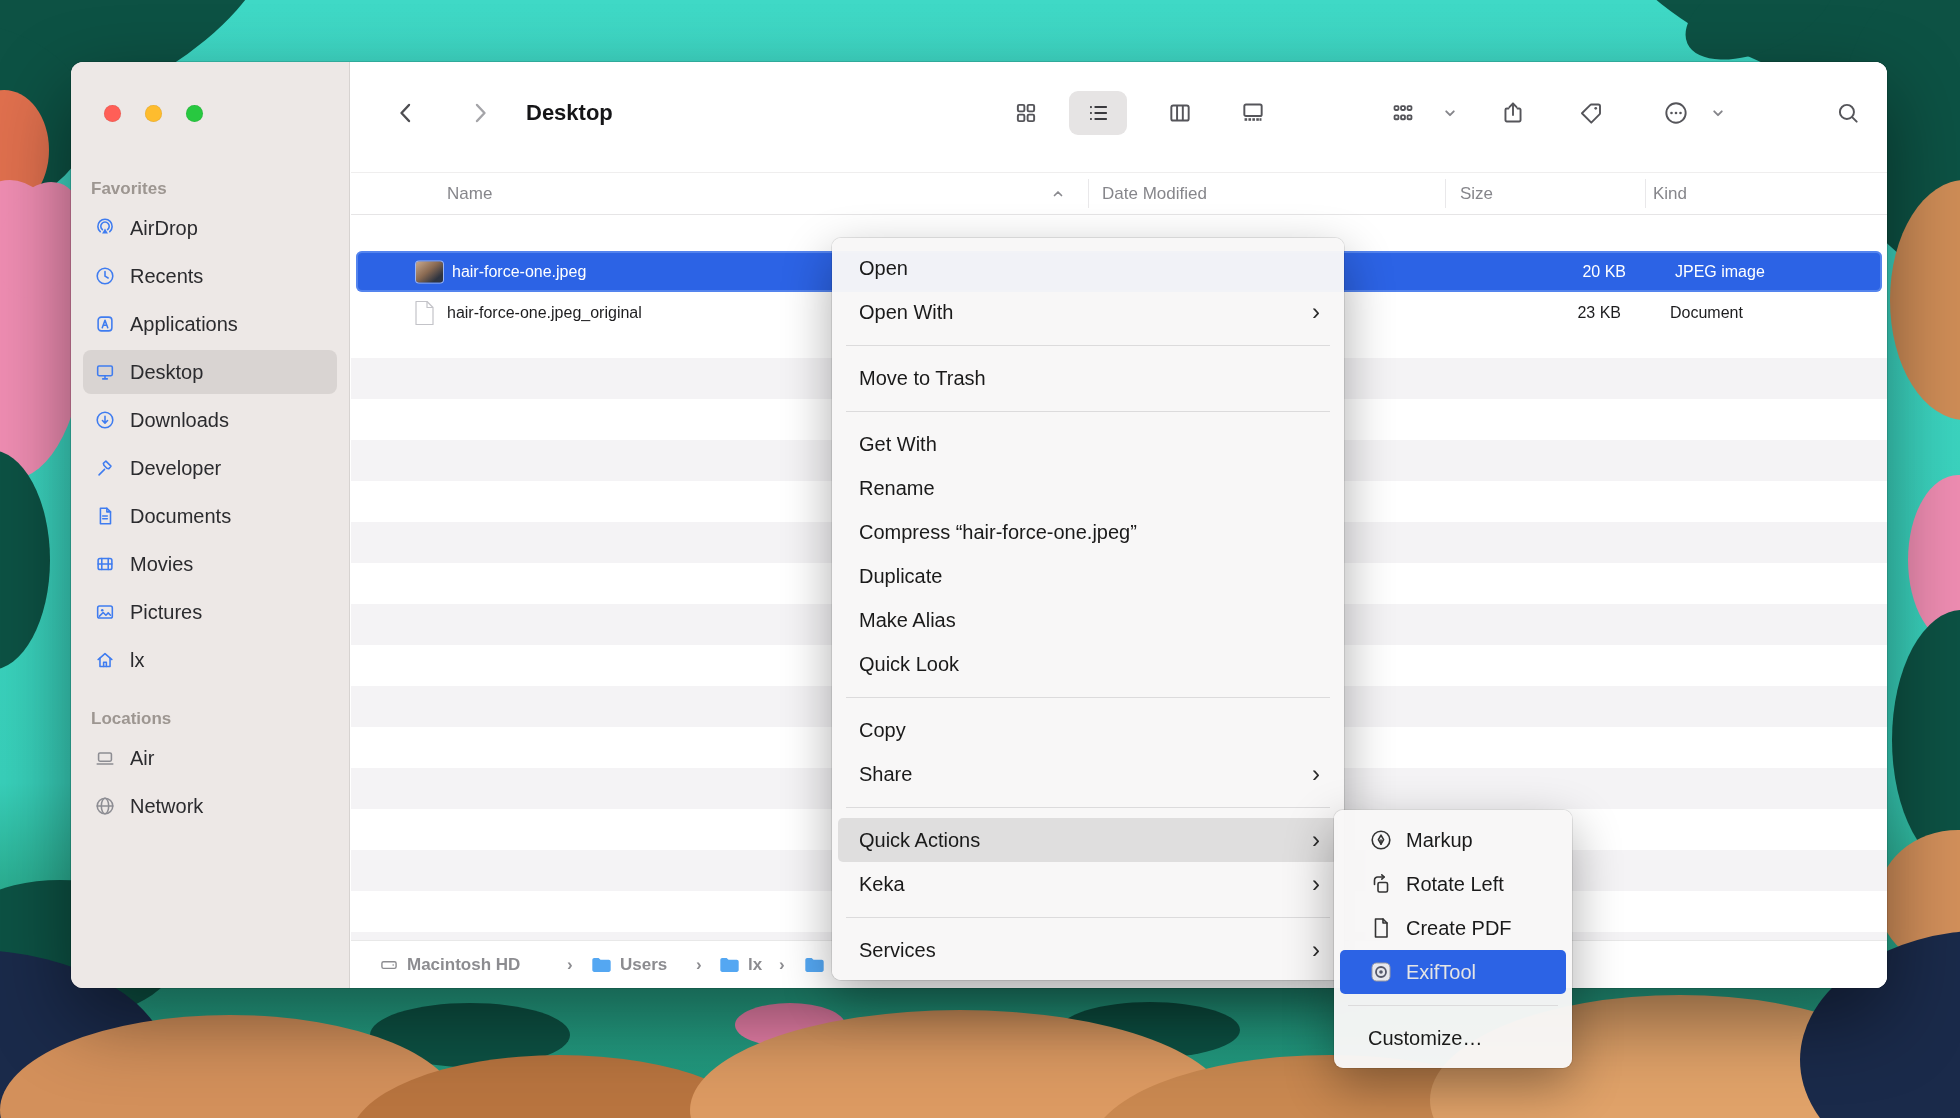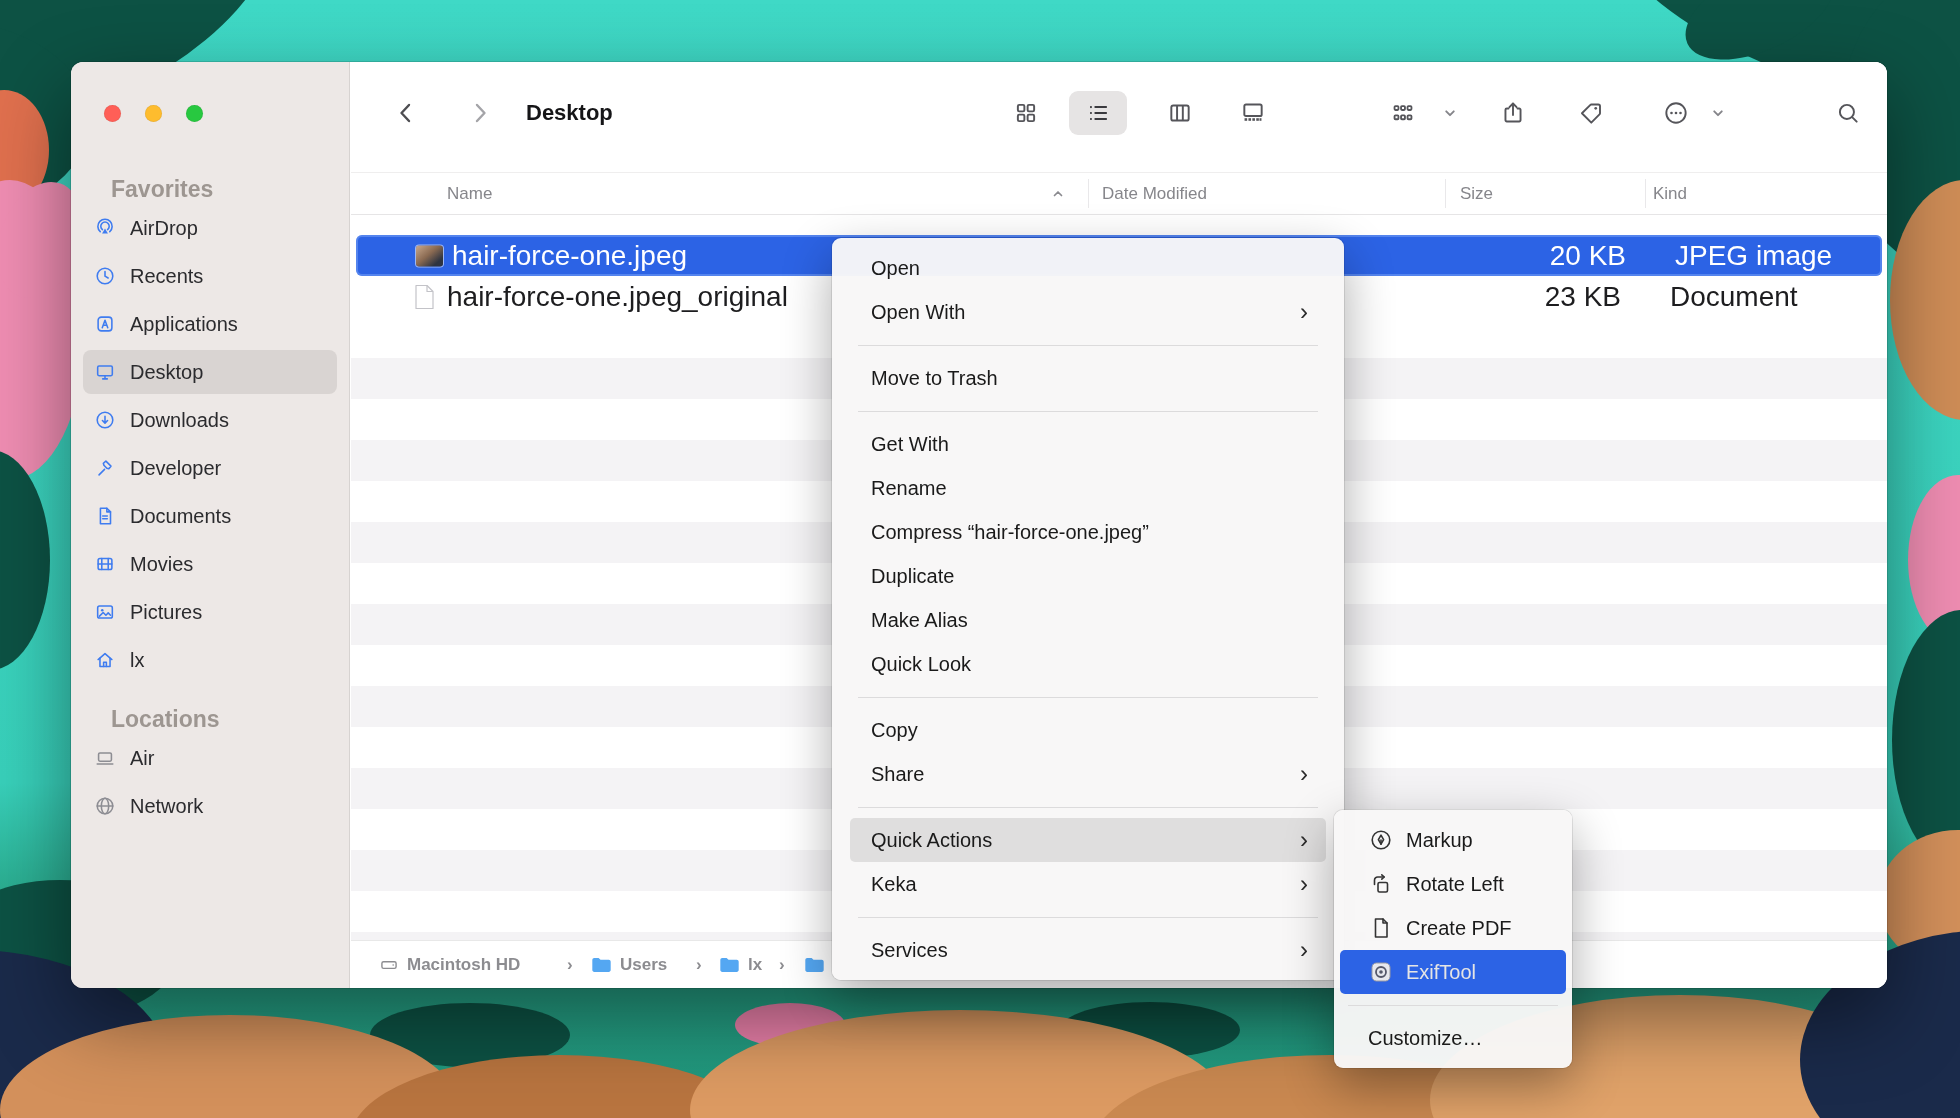--- a/index.html
+++ b/index.html
@@ -8,54 +8,54 @@
   .wall{position:absolute;inset:0;z-index:0;}
   
   .window{position:absolute;left:71px;top:62px;width:1816px;height:926px;border-radius:12px;
     background:#fff;box-shadow:0 0 0 1px rgba(0,0,0,.12), 0 30px 80px rgba(0,0,0,.45);
     overflow:hidden;z-index:1;}
   .sidebar{position:absolute;left:0;top:0;bottom:0;width:279px;background:rgba(236,231,229,.97);
     border-right:1px solid rgba(0,0,0,.09);}
   .traffic{position:absolute;top:43px;left:33px;display:flex;gap:24px;}
   .dot{width:17px;height:17px;border-radius:50%;box-shadow:inset 0 0 1px rgba(0,0,0,.25);}
   .side-scroll{position:absolute;top:110px;left:0;right:0;}
-  .side-header{height:34px;line-height:34px;padding-left:40px;color:#9d9691;font-size:23px;font-weight:700;}
+  .side-header{height:34px;line-height:34px;padding-left:20px;color:#9d9691;font-size:17px;font-weight:700;}
   .side-item{height:44px;margin:0 12px 4px 12px;padding:0 10px;border-radius:8px;
     display:flex;align-items:center;gap:13px;font-size:20px;color:#2b2b2e;}
   .side-item.selected{background:#d9d4d2;}
   .side-item .icon{width:24px;display:flex;justify-content:center;color:#3f7cf0;flex:none;}
   .loc-gap{margin-top:20px;}
   
   .main{position:absolute;left:280px;top:0;right:0;bottom:0;background:#fff;}
   .toolbar{position:absolute;top:0;left:0;right:0;height:110px;background:#fff;}
   .tbi{position:absolute;top:51px;transform:translate(-50%,-50%);color:#55555a;display:flex;align-items:center;justify-content:center;}
   .tb-title{position:absolute;left:175px;top:51px;transform:translateY(-50%);font-size:22px;font-weight:700;color:#151517;}
   .seg-sel{position:absolute;left:718px;top:29px;width:58px;height:44px;border-radius:9px;background:#e6e4e4;}
   .col-headers{position:absolute;top:110px;left:0;right:0;height:43px;border-top:1px solid #efeeee;
     border-bottom:1px solid #e6e5e6;font-size:17px;color:#86868b;background:#fff;}
   .ch{position:absolute;top:50%;transform:translateY(-50%);}
   .cdiv{position:absolute;top:6px;bottom:6px;width:1px;background:#e9e8ea;}
   .list{position:absolute;top:153px;left:0;right:0;bottom:48px;background:#fff;}
   .list::before{content:"";position:absolute;left:0;right:0;top:102px;bottom:0;
     background:repeating-linear-gradient(to bottom,#ffffff 0 41px,#f4f3f5 41px 82px);}
-  .row{position:absolute;left:0;right:0;height:41px;font-size:28px;color:#1d1d1f;}
+  .row{position:absolute;left:0;right:0;height:41px;font-size:16px;color:#1d1d1f;margin-top:16px;}
   .row.selected{left:5px;right:5px;background:#2c63e5;border-radius:6px;color:#fff;
     box-shadow:inset 0 0 0 2px rgba(160,195,255,.35);}
   .row>span{position:absolute;top:50%;transform:translateY(-50%);white-space:nowrap;}
   .f-ic{left:60px;} .f-name{left:96px;font-weight:500;}
   .f-size{left:1094px;width:176px;text-align:right;}
   .f-kind{left:1319px;}
   .thumb{width:27px;height:21px;border-radius:3px;display:block;
     background:linear-gradient(140deg,#c9a98d 0%,#8a6a52 45%,#2e3440 80%);
     box-shadow:0 0 0 1px rgba(255,255,255,.55);}
   .pathbar{position:absolute;left:0;right:0;bottom:0;height:48px;background:#fff;
     border-top:1px solid #e8e8e8;font-size:17px;color:#8c8c90;}
   .pb{position:absolute;top:50%;transform:translateY(-50%);display:flex;align-items:center;gap:8px;white-space:nowrap;font-weight:bold;}
   
-  .menu{position:absolute;left:832px;top:238px;width:512px;padding:8px 12px;z-index:5;
+  .menu{position:absolute;left:832px;top:238px;width:512px;padding:8px 0;z-index:5;
     background:rgba(248,247,247,.97);border-radius:9px;font-size:20px;color:#1a1a1a;
     box-shadow:0 0 0 1px rgba(0,0,0,.09), 0 18px 50px rgba(0,0,0,.33);}
   .m-item{height:44px;margin:0 6px;padding:0 12px 0 21px;border-radius:5px;
     display:flex;align-items:center;justify-content:space-between;}
   .m-item.hl{background:#dfdede;}
   .m-chev{color:#2b2b2b;font-size:24px;line-height:1;padding-right:6px;}
   .m-sep{height:22px;display:flex;align-items:center;padding:0 14px;}
   .m-sep i{display:block;flex:1;height:1px;background:#dcdbdc;}
   .submenu{position:absolute;left:1334px;top:810px;width:238px;padding:8px 0;z-index:6;
     background:rgba(248,247,247,.97);border-radius:9px;font-size:20px;color:#1a1a1a;

